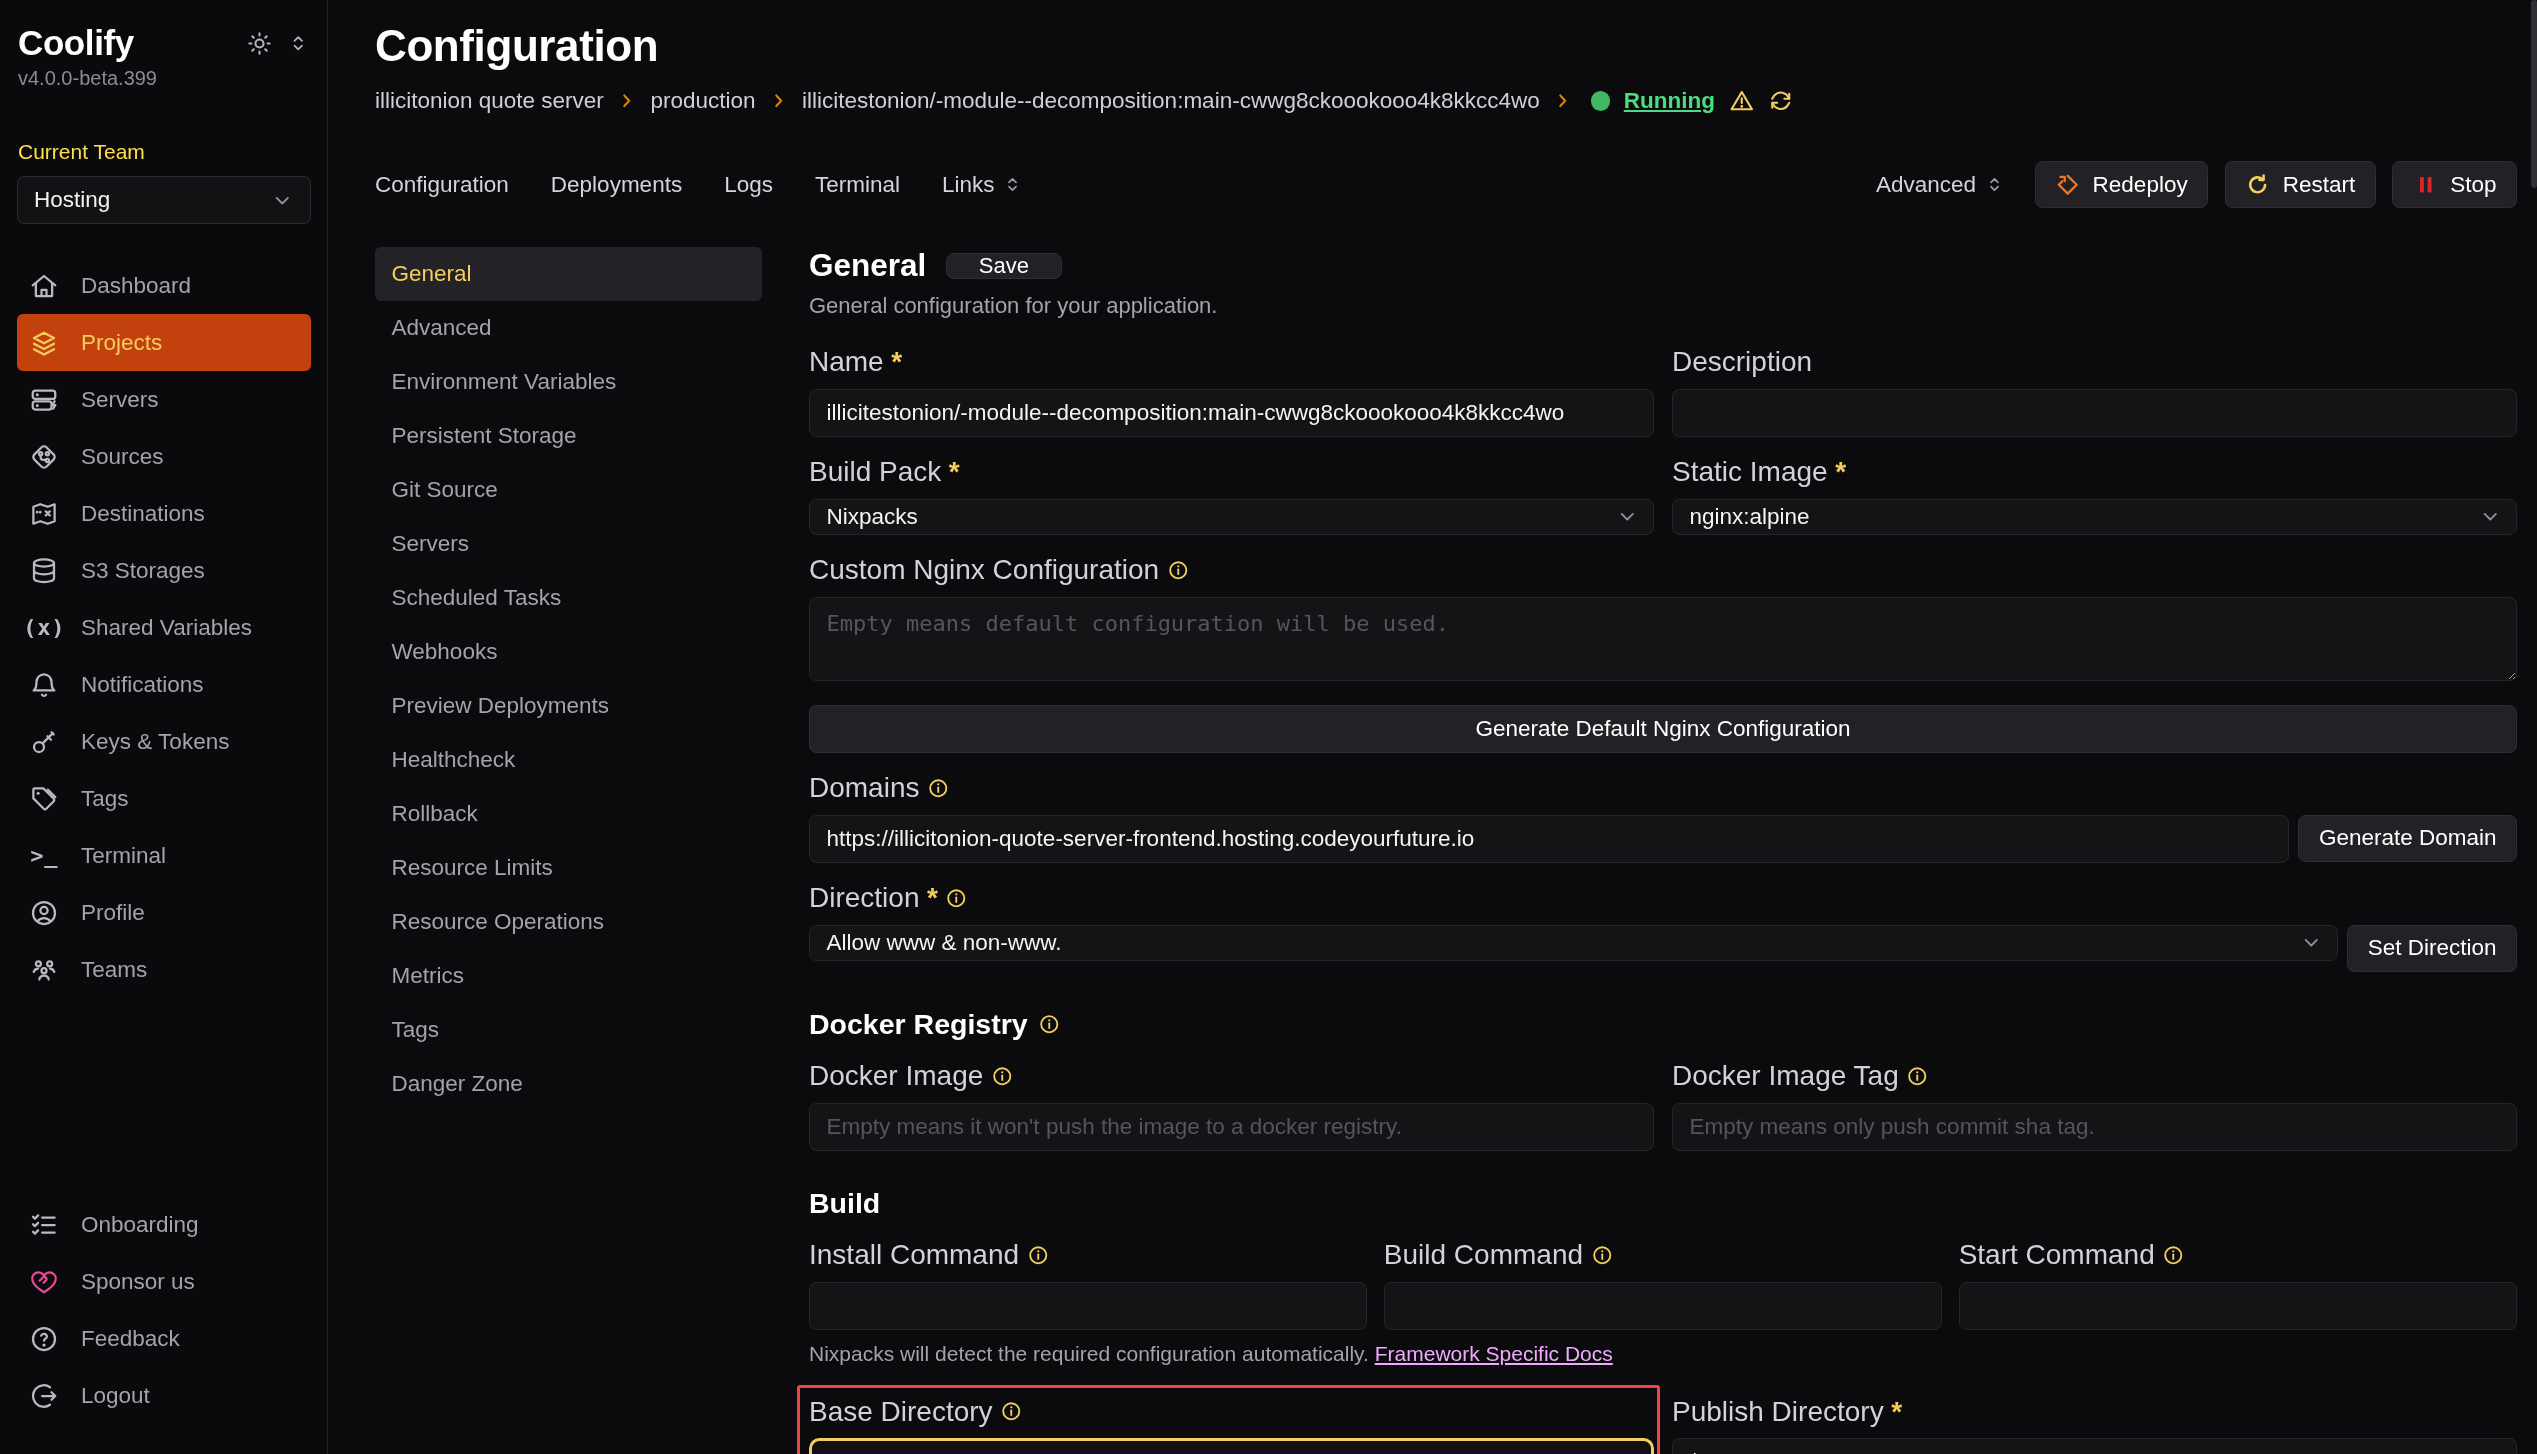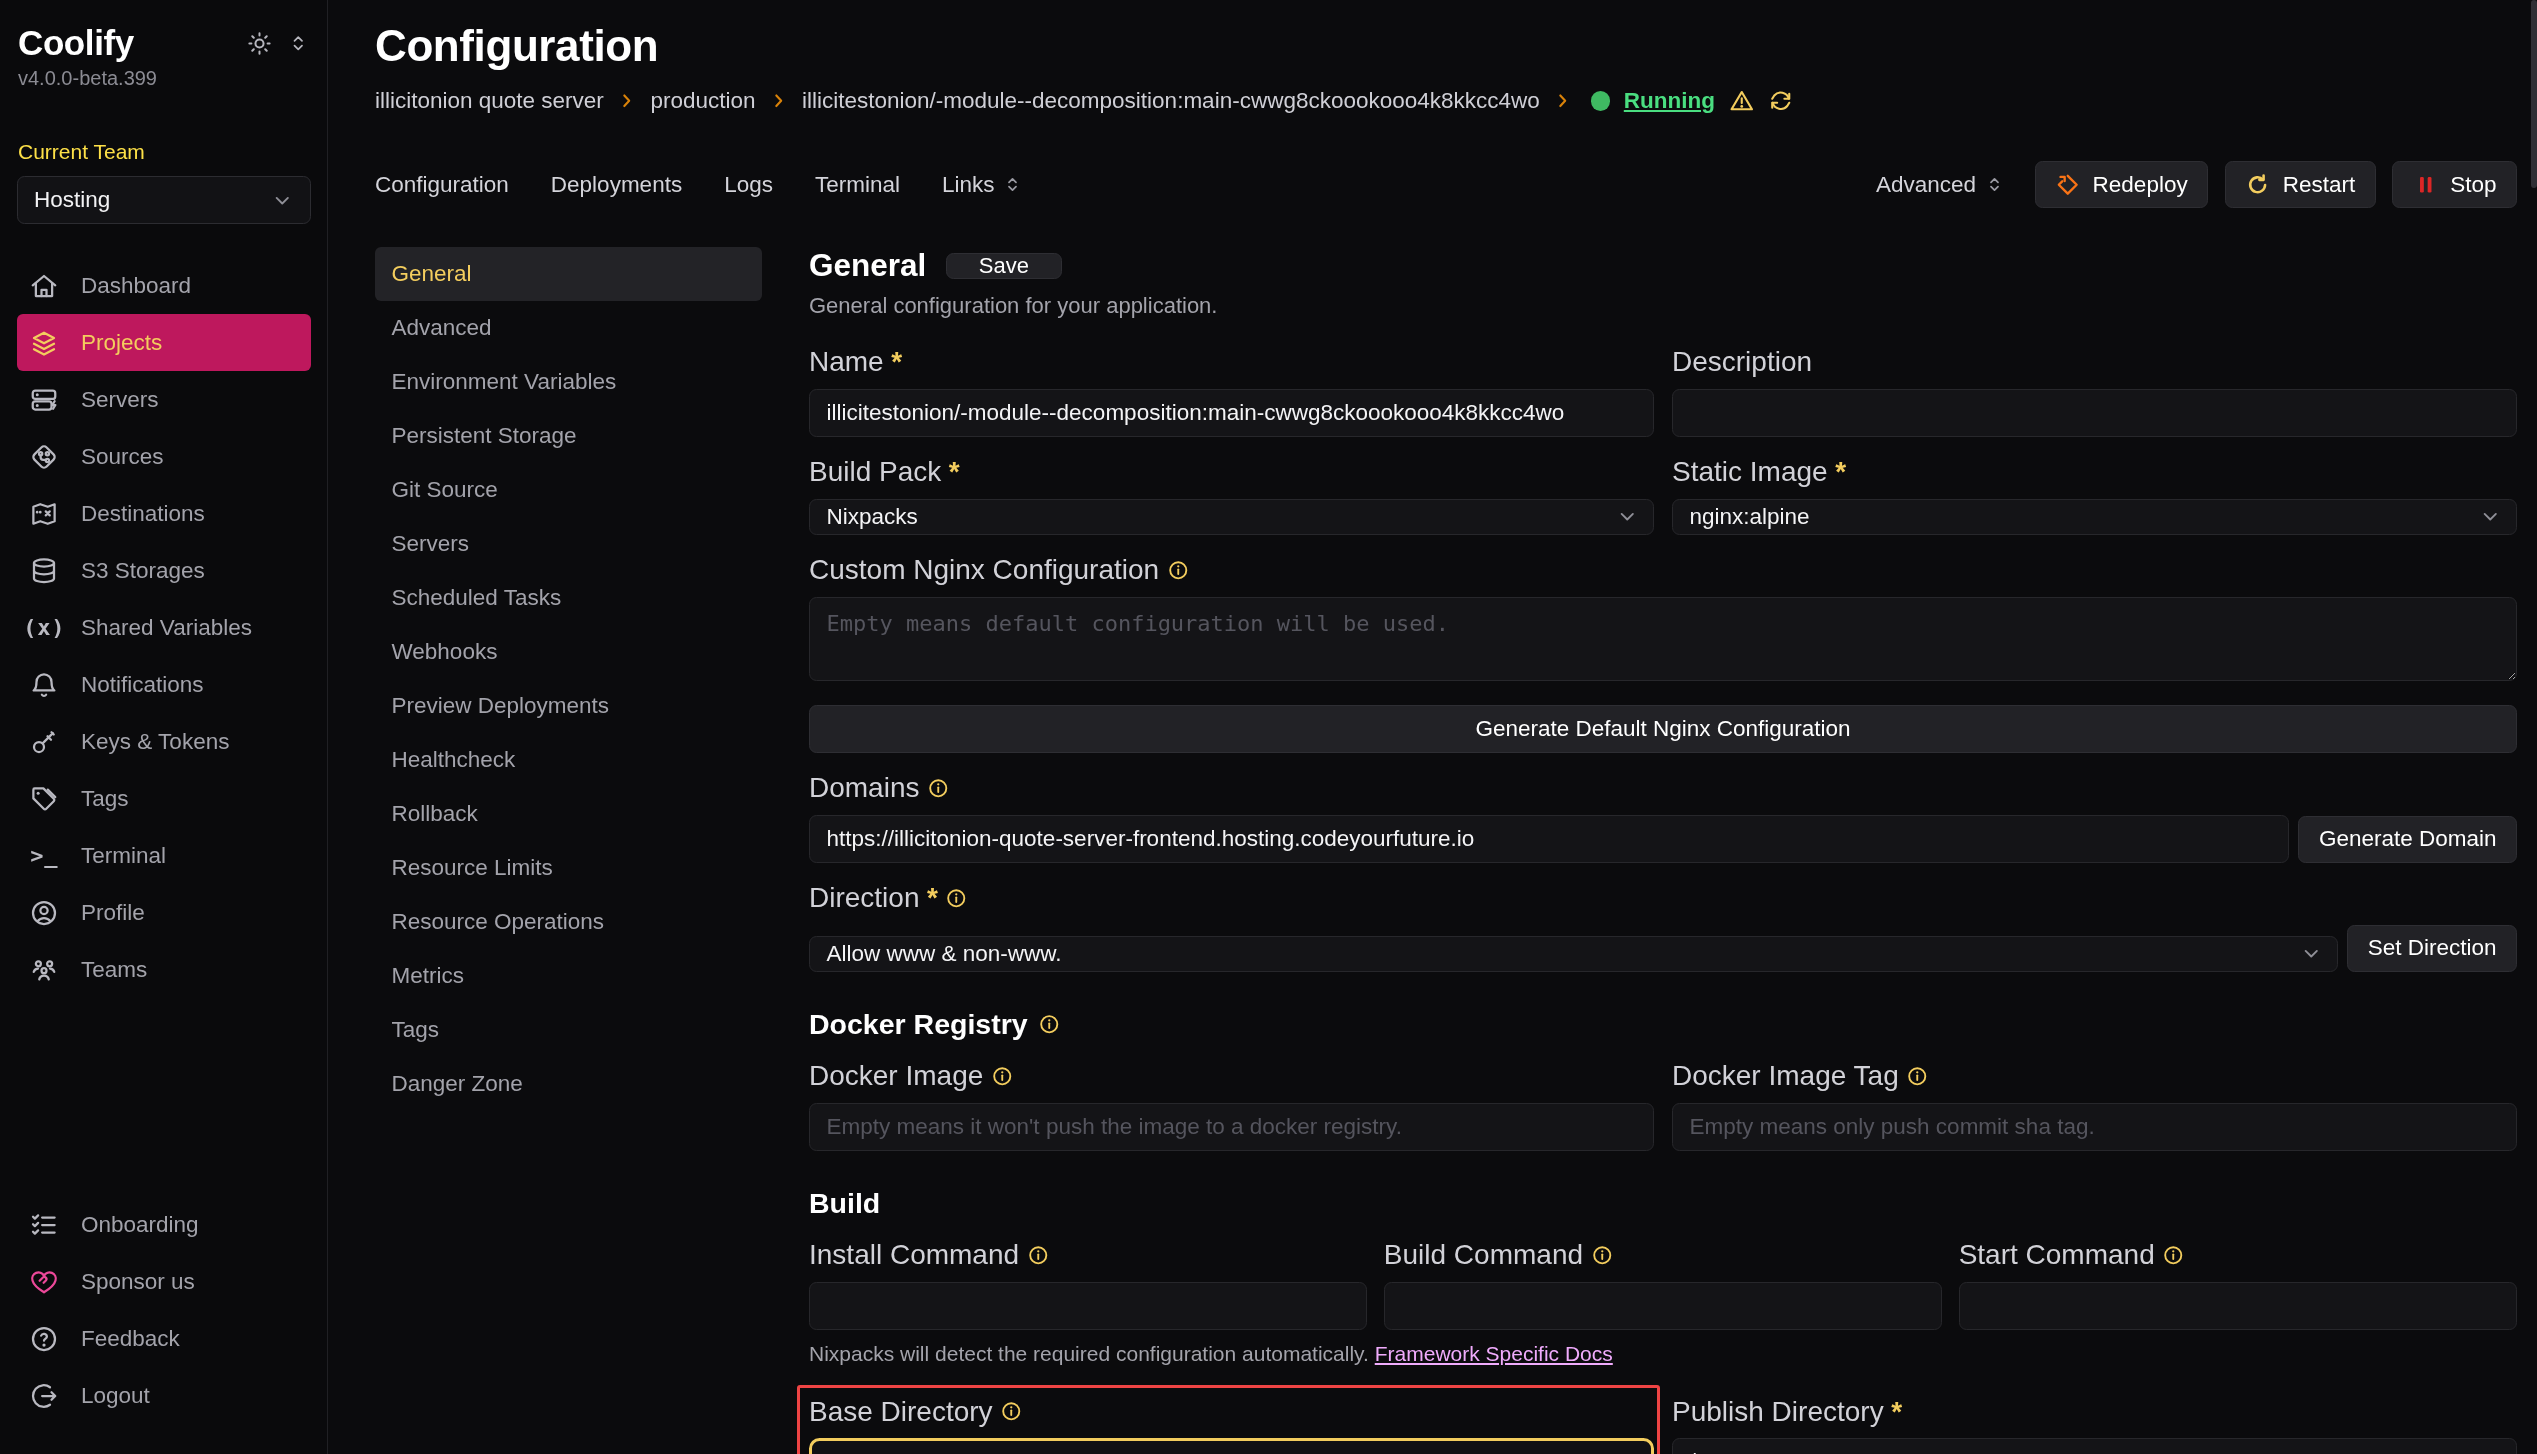--- a/index.html
+++ b/index.html
@@ -30,21 +30,21 @@
     padding:0 16.5px; font-size:22.5px; color:#f2f2f4; cursor:pointer;
   }
   .team-select .chev { color:#8f8f97; }
   .snav { margin-top:33px; display:flex; flex-direction:column; }
   .snav-item {
     height:57px; display:flex; align-items:center; gap:21px;
     padding:0 12px; border-radius:6px; color:#a3a3ab; font-size:22.5px; cursor:pointer;
   }
   .snav-item .icon { width:31.5px; height:31.5px; display:flex; align-items:center; justify-content:center; color:#b9b9c1; }
   .snav-item .icon svg { width:30px; height:30px; }
-  .snav-item.active { background:#be185d; color:#f3cd5e;text-align:right; }
+  .snav-item.active { background:#c2410c; color:#f3cd5e;text-align:right; }
   .snav-item.active .icon { color:#f3cd5e; }
   .icon.txt { font-size:22px; font-weight:700; letter-spacing:0.8px; font-family:"DejaVu Sans Mono", monospace; }
   .snav-item.pink .icon { color:#ec4899; }
   .spacer { flex:1; }
 
   
   .main { flex:1; display:flex; flex-direction:column; padding:21px 21px 0 47px; min-width:0; }
   .page-title { font-size:44px; font-weight:800; letter-spacing:-0.4px; color:#fff; line-height:1.15; }
   .breadcrumb { display:flex; align-items:center; gap:13.5px; margin-top:16.5px; font-size:22.5px; color:#cfcfd6; }
   .crumb { cursor:pointer; }
@@ -102,21 +102,21 @@
     border:1.5px solid #27272b; border-radius:7.5px; padding:0 48px 0 16.5px; font-size:22.5px; color:#f4f4f6; cursor:pointer; }
   .sel .chev { position:absolute; right:15px; color:#8f8f97; }
   .chev svg { width:22.5px; height:22.5px; stroke-width:2; }
   textarea.tarea {
     width:100%; height:84px; background:#141417; border:1.5px solid #27272b; border-radius:7.5px;
     padding:13.5px 16.5px; font-size:22px; color:#f4f4f6; resize:vertical;
     font-family:"DejaVu Sans Mono", monospace;
   }
   textarea.tarea::placeholder { color:#55555e; }
   .full-btn { width:100%; margin-top:21px; height:48px; }
-  .inline-row { display:flex; gap:9px; align-items:flex-end; }
+  .inline-row { display:flex; gap:9px; }
   .inline-row .grow { flex:1; min-width:0; }
   .section-h { display:flex; align-items:center; gap:10.5px; font-size:28.5px; font-weight:800; color:#fff; margin-top:36px; }
   .note { margin-top:12px; font-size:21px; color:#a3a3ab; }
   .note a { color:#f0abfc; text-decoration:underline; cursor:pointer; }
 
   .anno-wrap { position:relative; }
   .red-box { position:absolute; left:-12px; right:-6px; top:-10.5px; bottom:-16.5px;
     border:3.8px solid #ef4444; border-radius:3px; pointer-events:none; z-index:2; }
   .base-input { border:3px solid #f3cd5e; border-radius:10.5px; background:#111114; height:51px; }
 

